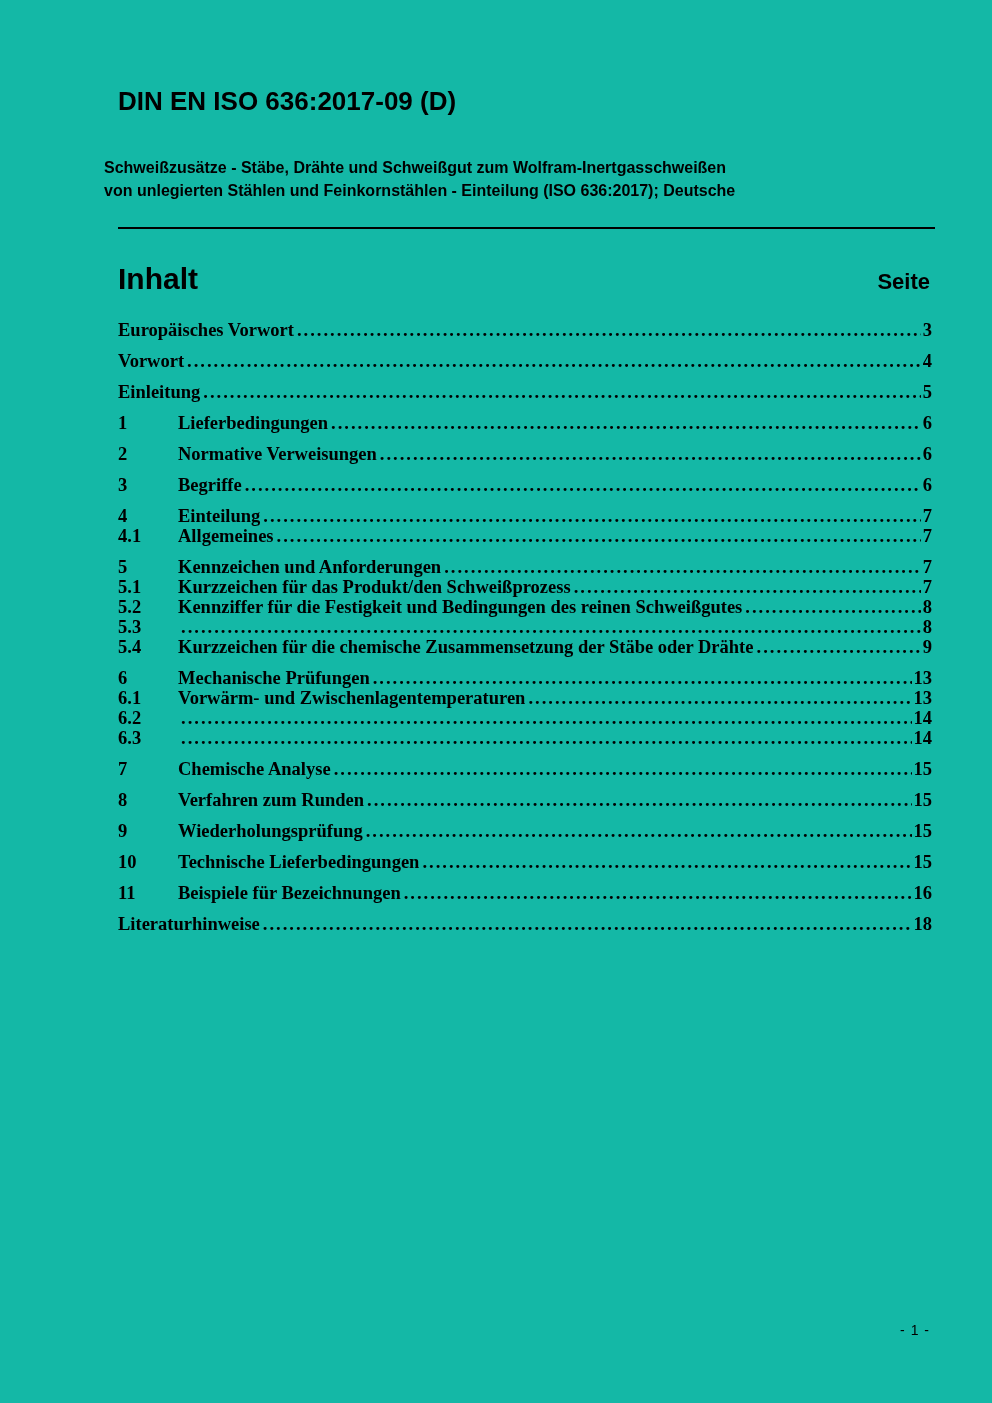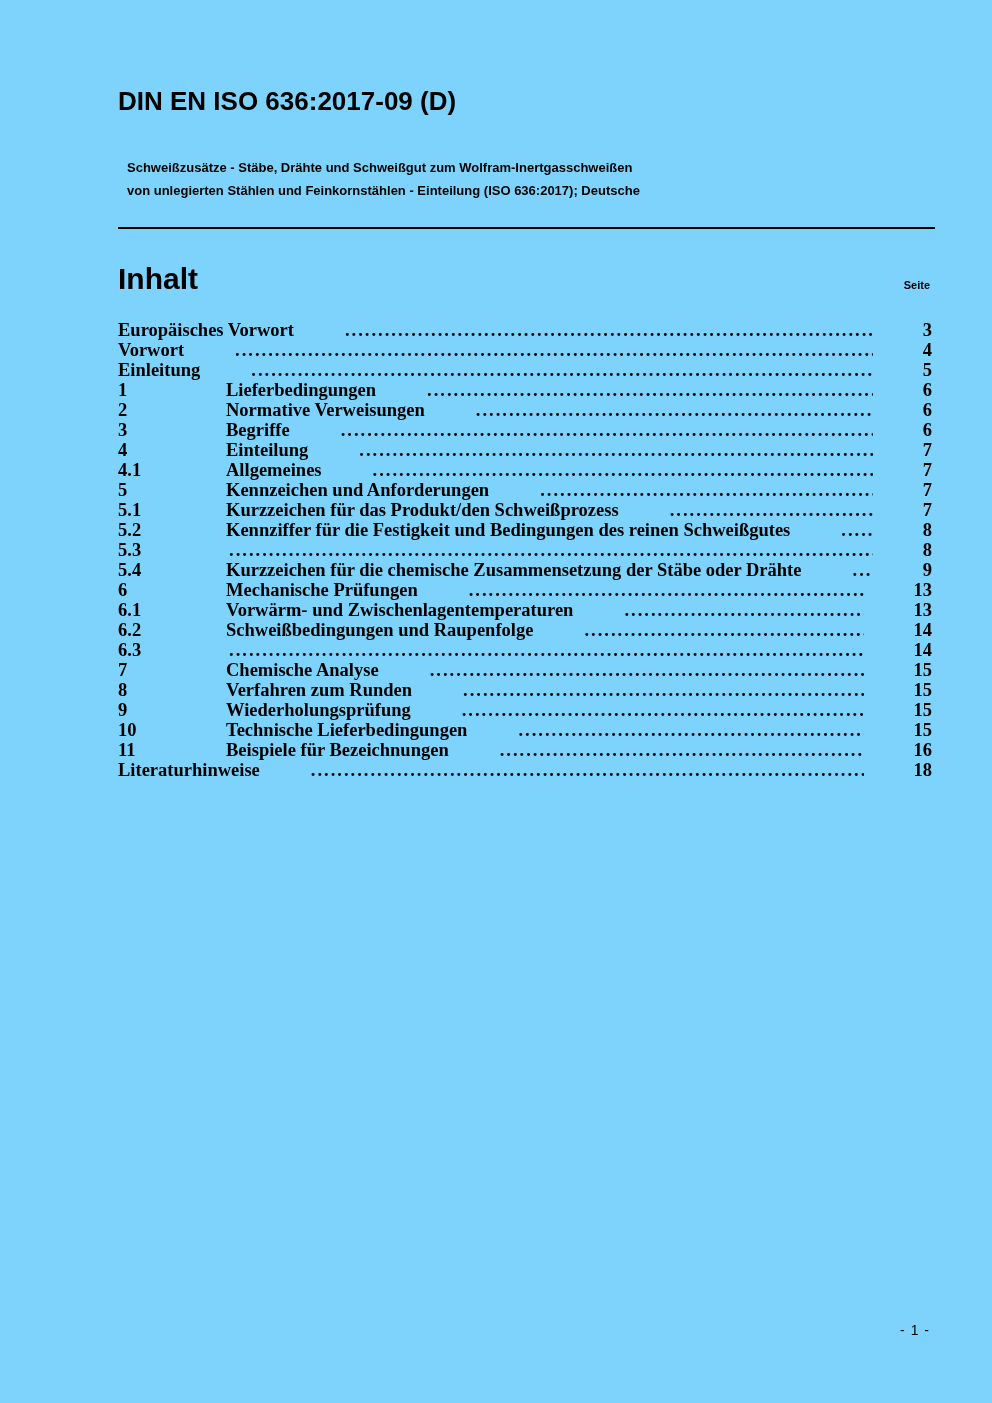--- a/index.html
+++ b/index.html
@@ -1,39 +1,39 @@
 <!DOCTYPE html>
 <html><head>
 <meta charset="utf-8">
 <style>
   html, body { margin: 0; padding: 0; background: #ffffff; }
   .page {
     position: relative;
     width: 992px;
     height: 1403px;
-    background: #7dd3fc;
+    background: #14b8a6;
     color: #000000;
     font-family: "Liberation Sans", sans-serif;
     overflow: hidden;
   }
   .doc-code {
     position: absolute;
     left: 118px;
     top: 86px;
     font-size: 26px;
     font-weight: bold;
     line-height: 30px;
     white-space: nowrap;
   }
   .doc-title {
     position: absolute;
-    left: 127px;
+    left: 104px;
     top: 156px;
     width: 830px;
-    font-size: 13px;
+    font-size: 16px;
     font-weight: bold;
     line-height: 23px;
   }
   .doc-title .t-line { white-space: nowrap; }
   .header-rule {
     position: absolute;
     left: 118px;
     top: 227px;
     width: 817px;
     height: 0;
@@ -42,38 +42,37 @@
   .toc-header {
     position: absolute;
     left: 118px;
     top: 262px;
     width: 812px;
     display: flex;
     justify-content: space-between;
     align-items: baseline;
   }
   .toc-heading { font-size: 30px; font-weight: bold; line-height: 34px; }
-  .page-col-label { font-size: 11px; font-weight: bold; }
+  .page-col-label { font-size: 22px; font-weight: bold; }
   .toc {
     position: absolute;
     left: 118px;
     top: 320px;
     width: 814px;
     font-family: "Liberation Serif", serif;
     font-weight: bold;
     font-size: 18.5px;
     color: #000000;
   }
-  .toc-block + .toc-block { }
+  .toc-block + .toc-block { margin-top: 11px; }
   .toc-row {
     display: flex;
     align-items: flex-end;
     height: 20px;
     line-height: 20px;
-    gap: 48px;
   }
   .toc-num { flex: 0 0 60px; }
   .toc-label { flex: 0 0 auto; white-space: nowrap; }
   .toc-dots {
     flex: 1 1 auto;
     min-width: 0;
     overflow: hidden;
     white-space: nowrap;
     letter-spacing: 2px;
     margin-left: 3px;
@@ -208,21 +207,20 @@
     <span class="toc-page">13</span>
   </div>
         <div class="toc-row">
     <span class="toc-num">6.1</span>
     <span class="toc-label">Vorwärm- und Zwischenlagentemperaturen</span>
     <span class="toc-dots">....................................................................................................................................................................................................................................................................</span>
     <span class="toc-page">13</span>
   </div>
         <div class="toc-row">
     <span class="toc-num">6.2</span>
-    <span class="toc-label">Schweißbedingungen und Raupenfolge</span>
     <span class="toc-dots">....................................................................................................................................................................................................................................................................</span>
     <span class="toc-page">14</span>
   </div>
         <div class="toc-row">
     <span class="toc-num">6.3</span>
     <span class="toc-dots">....................................................................................................................................................................................................................................................................</span>
     <span class="toc-page">14</span>
   </div>
       </div>
       <div class="toc-block">

